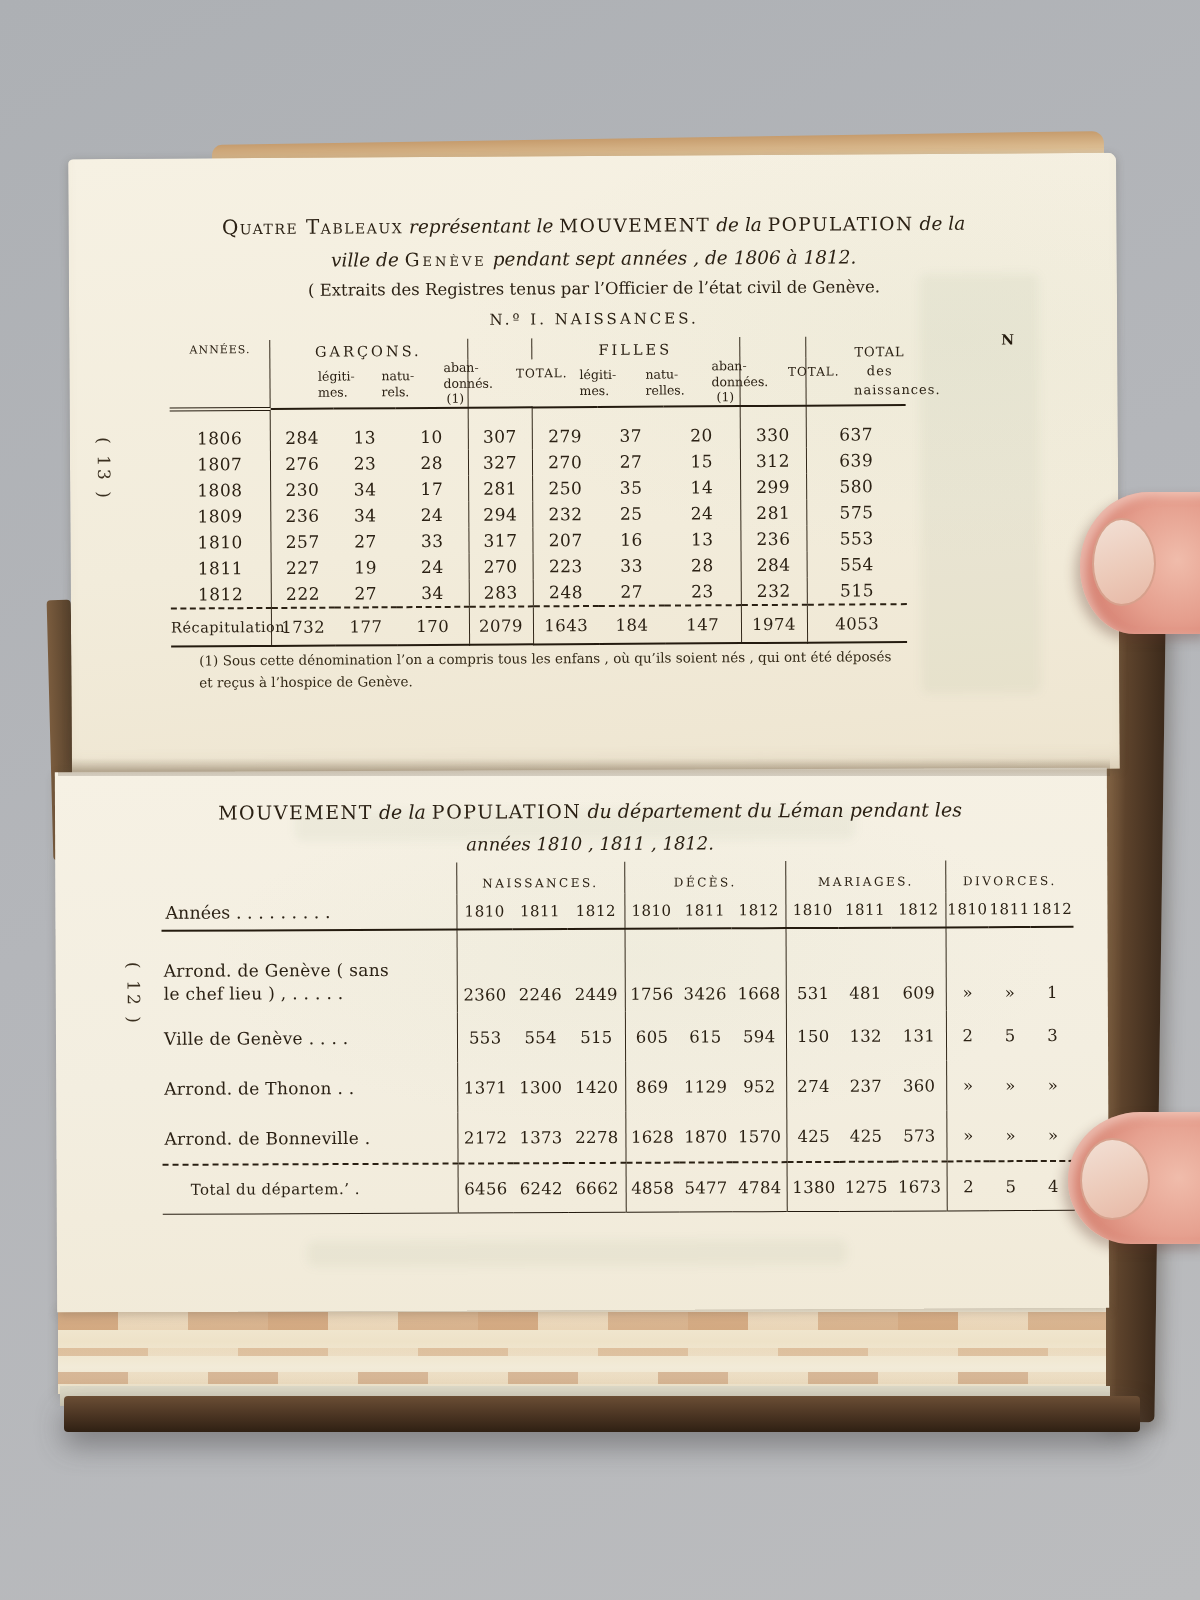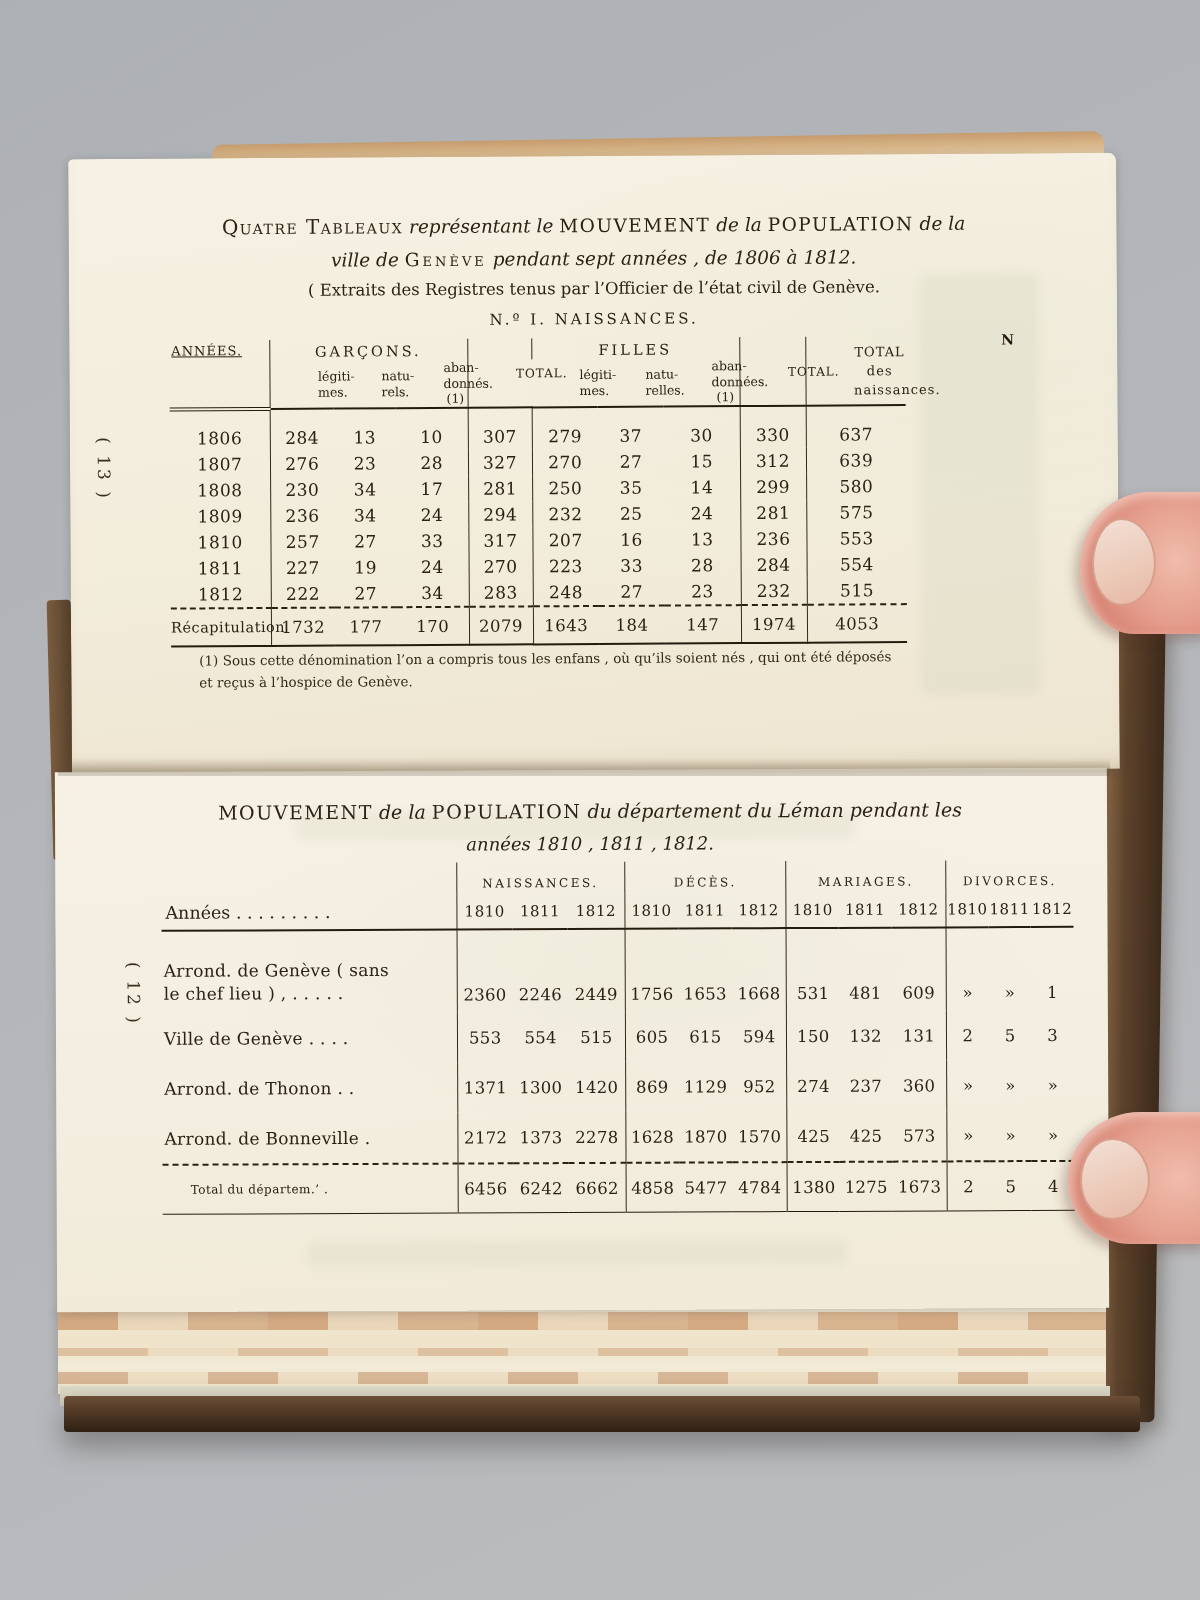--- a/index.html
+++ b/index.html
@@ -91,21 +91,21 @@
   
   table{border-collapse:collapse;table-layout:fixed;}
   th,td{font-weight:normal;padding:0;text-align:center;vertical-align:middle;}
   .bl{border-left:1.6px solid #32281a;}
 
   
   .t1{position:absolute;left:100px;top:182px;width:736px;font-size:16.5px;}
   .t1 thead th{font-size:12.5px;line-height:1.25;}
   .t1 .h1 th{padding-top:3px;}
   .t1 .grp{font-size:14.5px;letter-spacing:3px;}
-  .t1 .annees{font-size:13px;letter-spacing:1px;vertical-align:top;padding-top:8px;text-align:left;padding-left:2px;border-bottom:4px double #241b0f;text-decoration:underline;}
+  .t1 .annees{font-size:11px;letter-spacing:1px;vertical-align:top;padding-top:8px;text-align:center;padding-left:2px;border-bottom:4px double #241b0f;}
   .t1 .sub,.t1 .totnaiss,.t1 .totcol{white-space:pre-line;padding-left:48px;}
   .t1 .totcol{font-size:12px;letter-spacing:1px;}
   .t1 .totnaiss{font-size:13px;letter-spacing:1px;line-height:1.45;}
   .t1 thead{border-bottom:2.2px solid #241b0f;}
   .t1 tbody td{height:26px;font-size:17px;letter-spacing:0.5px;}
   .t1 tbody td:nth-child(2),.t1 tbody td:nth-child(5),.t1 tbody td:nth-child(6),
   .t1 tbody td:nth-child(9),.t1 tbody td:nth-child(10){border-left:1.6px solid #32281a;}
   .t1 tbody tr:first-child td{padding-top:14px;}
   .t1 tr.recap td{border-top:2.4px dashed #2a2013;height:36px;font-size:16.5px;}
   .t1 tr.recap td:first-child{font-size:14.5px;}
@@ -122,21 +122,21 @@
   .t2 .h1 th{font-size:12px;letter-spacing:2.5px;height:28px;vertical-align:bottom;padding-bottom:4px;}
   .t2 .h2 th{font-size:15px;height:34px;letter-spacing:0.5px;}
   .t2 .h2 .lbl{font-size:17.5px;text-align:left;padding-left:4px;letter-spacing:0;}
   .t2 thead{border-bottom:2.4px solid #241b0f;}
   .t2 tbody td{font-size:16.5px;letter-spacing:0.3px;height:50px;}
   .t2 tbody td:first-child{text-align:left;white-space:pre-line;font-size:17px;line-height:1.35;padding-left:2px;}
   .t2 tbody td:nth-child(2),.t2 tbody td:nth-child(5),.t2 tbody td:nth-child(8),
   .t2 tbody td:nth-child(11){border-left:1.6px solid #32281a;}
   .t2 tbody tr:first-child td{height:74px;vertical-align:bottom;padding-bottom:8px;}
   .t2 tr.total td{border-top:2.4px dashed #2a2013;height:48px;}
-  .t2 tr.total td:first-child{font-size:12px;padding-left:28px;letter-spacing:0.5px;}
+  .t2 tr.total td:first-child{font-size:15px;padding-left:28px;letter-spacing:0.5px;}
   .t2{border-bottom:1.8px solid #241b0f;}
 
   .ghost{position:absolute;background:rgba(120,140,100,.07);filter:blur(4px);border-radius:8px;}
 </style>
 </head>
 <body>
 
 <div class="scene">
 
   <div class="cover-right"></div>
@@ -215,21 +215,21 @@
       </thead>
       <tbody>
           <tr>
             <td>1806</td>
             <td>284</td>
             <td>13</td>
             <td>10</td>
             <td>307</td>
             <td>279</td>
             <td>37</td>
-            <td>30</td>
+            <td>20</td>
             <td>330</td>
             <td>637</td>
           </tr>
           <tr>
             <td>1807</td>
             <td>276</td>
             <td>23</td>
             <td>28</td>
             <td>327</td>
             <td>270</td>
@@ -377,21 +377,21 @@
         </tr>
       </thead>
       <tbody>
           <tr>
             <td>Arrond. de Genève ( sans
 le chef lieu ) , . . . . .</td>
             <td>2360</td>
             <td>2246</td>
             <td>2449</td>
             <td>1756</td>
-            <td>1653</td>
+            <td>3426</td>
             <td>1668</td>
             <td>531</td>
             <td>481</td>
             <td>609</td>
             <td>»</td>
             <td>»</td>
             <td>1</td>
           </tr>
           <tr>
             <td>Ville de Genève . . . .</td>

